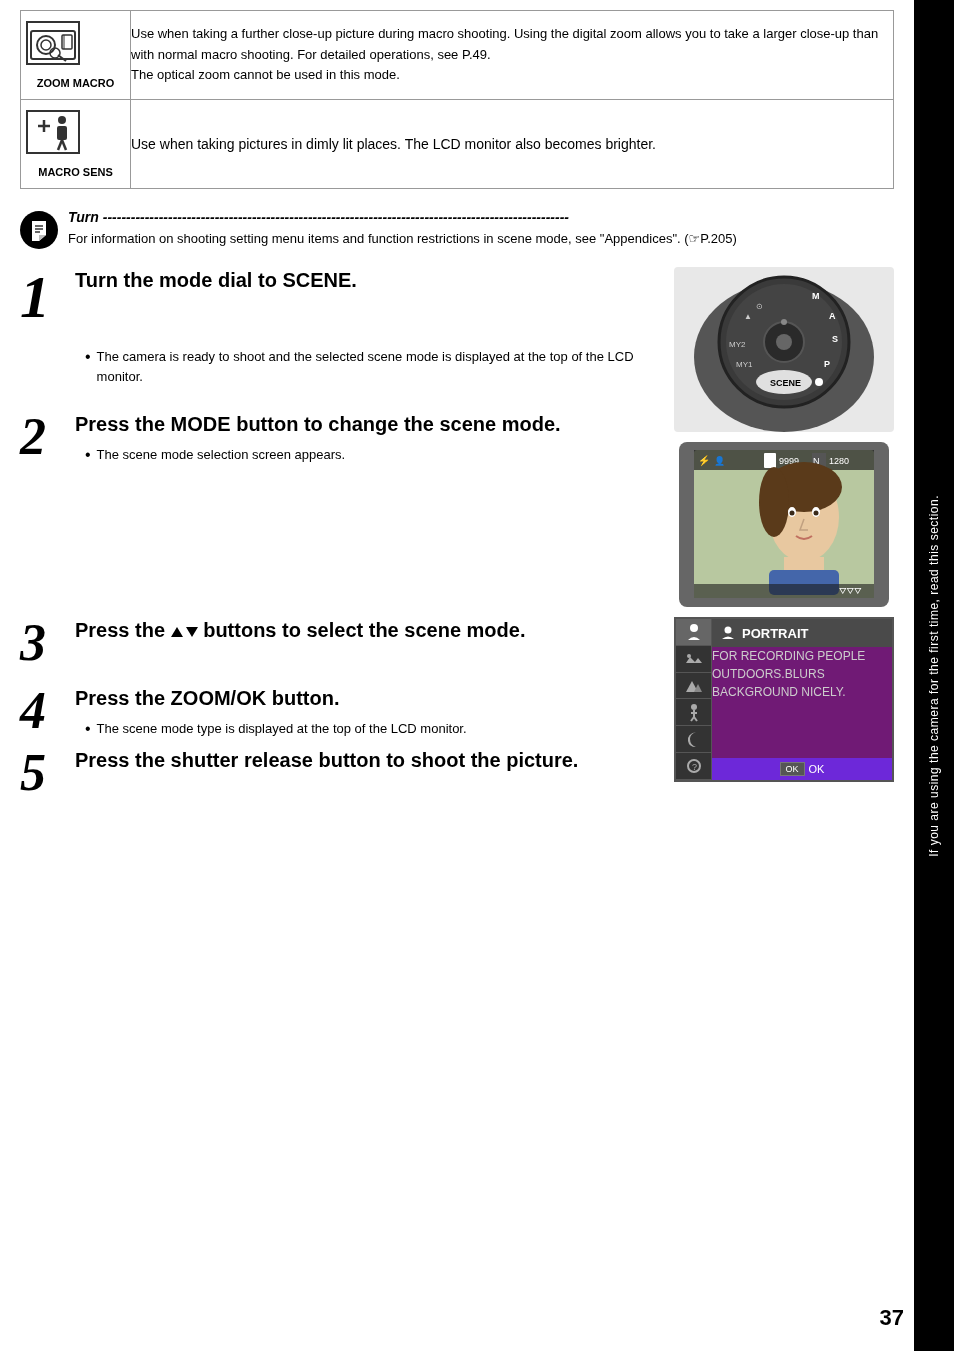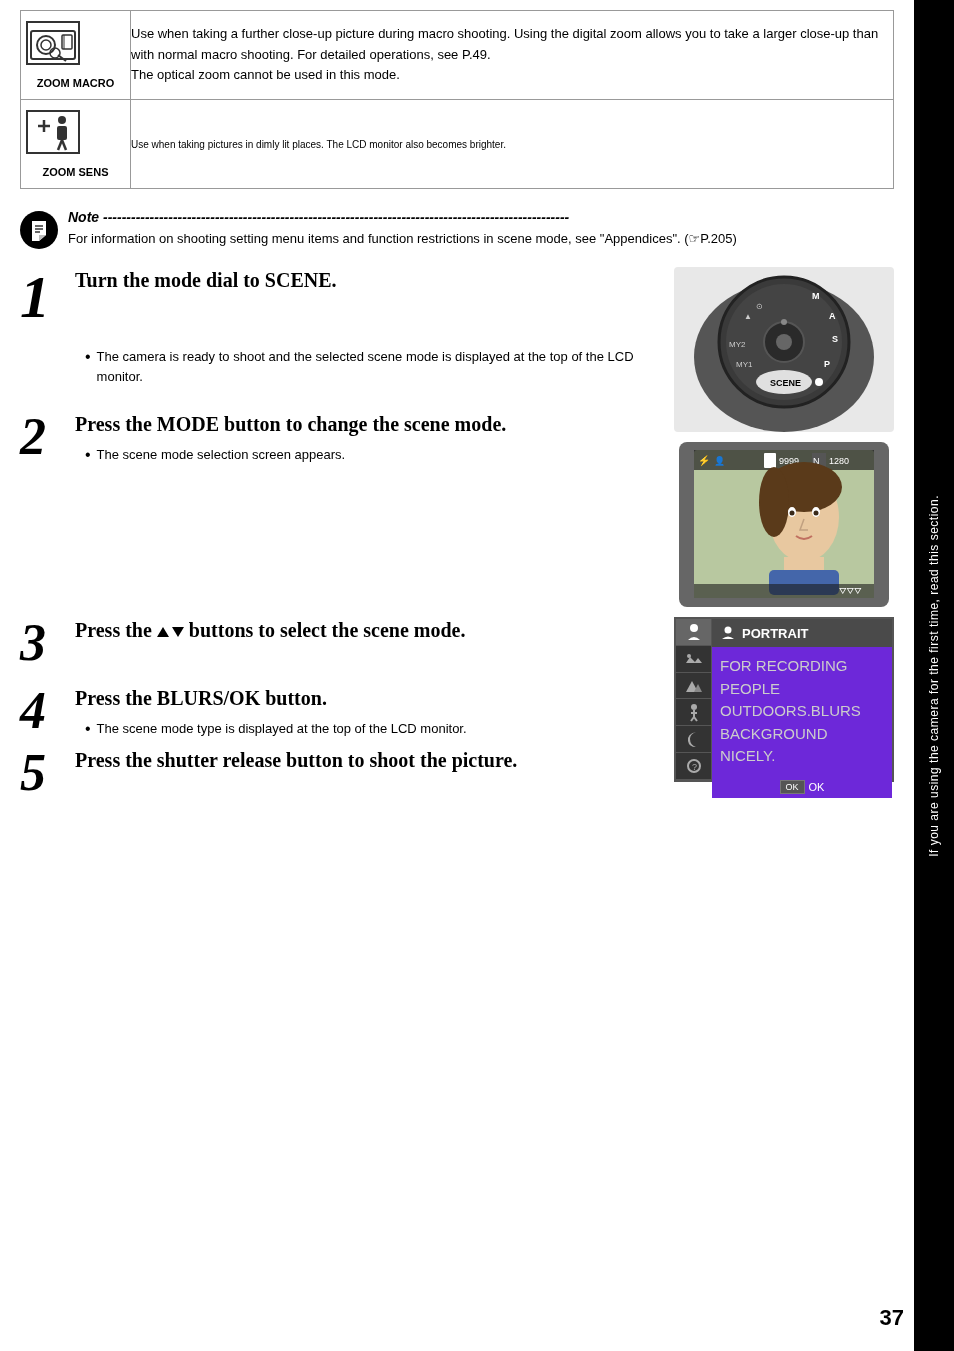--- a/index.html
+++ b/index.html
@@ -119,21 +119,20 @@
       font-family: Times New Roman, serif;
     }
     .step-content {
       flex: 1;
     }
     .step-title {
       font-size: 20px;
       font-weight: bold;
       line-height: 1.3;
       margin-bottom: 8px;
-      font-family: Liberation Serif, serif;
     }
     .step-bullet {
       font-size: 13px;
       line-height: 1.5;
       display: flex;
       align-items: flex-start;
       gap: 6px;
       margin-top: 6px;
       margin-left: 10px;
     }
@@ -234,24 +233,24 @@
       align-items: center;
       gap: 6px;
     }
 
     .person-icon-sm {
       width: 16px;
       height: 16px;
     }
 
     .menu-description {
-      background: #6d28d9;
+      background: #701a75;
       color: #ccc;
-      font-size: 15px;
-      padding: 8px;
+      font-size: 12px;
+      padding: 0;
       flex: 1;
       line-height: 1.5;
     }
 
     .menu-ok-bar {
       background: #6d28d9;
       color: #fff;
       font-size: 11px;
       padding: 4px 8px;
       text-align: center;
@@ -344,41 +343,41 @@
 
             <line x1="10" y1="14" x2="22" y2="14" stroke="#333" stroke-width="2.5"></line>
             <line x1="16" y1="8" x2="16" y2="20" stroke="#333" stroke-width="2.5"></line>
 
             <circle cx="34" cy="8" r="4" fill="#333"></circle>
             <rect x="29" y="14" width="10" height="14" rx="2" fill="#333"></rect>
             <line x1="34" y1="28" x2="30" y2="38" stroke="#333" stroke-width="2.5"></line>
             <line x1="34" y1="28" x2="38" y2="38" stroke="#333" stroke-width="2.5"></line>
           </svg>
         </div>
-        <span class="icon-label">ZOOM SENS</span>
+        <span class="icon-label">MACRO SENS</span>
       </td>
       <td>
-        <span style="font-size:10px; line-height:1.6;">Use when taking pictures in dimly lit places. The LCD monitor also becomes brighter.</span>
+        <span style="font-size:14px; line-height:1.6;">Use when taking pictures in dimly lit places. The LCD monitor also becomes brighter.</span>
       </td>
     </tr>
   </tbody>
     </table>
 
   <div class="note-section">
     <div class="note-icon">
       <svg width="22" height="22" viewBox="0 0 22 22">
         <path d="M4 2 L18 2 L18 16 L11 22 L4 22 Z" fill="#fff"></path>
         <path d="M11 16 L11 22 L18 16 Z" fill="#bbb"></path>
         <line x1="7" y1="7" x2="15" y2="7" stroke="#333" stroke-width="1.5"></line>
         <line x1="7" y1="10" x2="15" y2="10" stroke="#333" stroke-width="1.5"></line>
         <line x1="7" y1="13" x2="12" y2="13" stroke="#333" stroke-width="1.5"></line>
       </svg>
     </div>
     <div class="note-content">
-      <span class="note-title-line"><span>Note </span><span>----------------------------------------------------------------------------------------------------</span></span>
+      <span class="note-title-line"><span>Turn </span><span>----------------------------------------------------------------------------------------------------</span></span>
       <div class="note-text">For information on shooting setting menu items and function restrictions in scene mode, see "Appendices". (☞P.205)</div>
     </div>
   </div>
 
   <div class="clearfix">
 
     <div class="top-images-wrapper">
 
       <div class="dial-container">
         <svg width="220" height="165" viewBox="0 0 220 165">
@@ -557,21 +556,21 @@
               <span class="triangle-up"></span>
               <span class="triangle-down"></span>
             </span><span> buttons to select the scene mode.</span>
         </div>
       </div>
     </div>
 
     <div class="step-section" style="margin-bottom: 8px;">
       <div class="step-number">4</div>
       <div class="step-content">
-        <div class="step-title">Press the BLURS/OK button.</div>
+        <div class="step-title">Press the ZOOM/OK button.</div>
         <div class="step-bullet">
           <span>The scene mode type is displayed at the top of the LCD monitor.</span>
         </div>
       </div>
     </div>
 
     <div class="step-section" style="margin-bottom: 16px;">
       <div class="step-number">5</div>
       <div class="step-content">
         <div class="step-title">Press the shutter release button to shoot the picture.</div>

